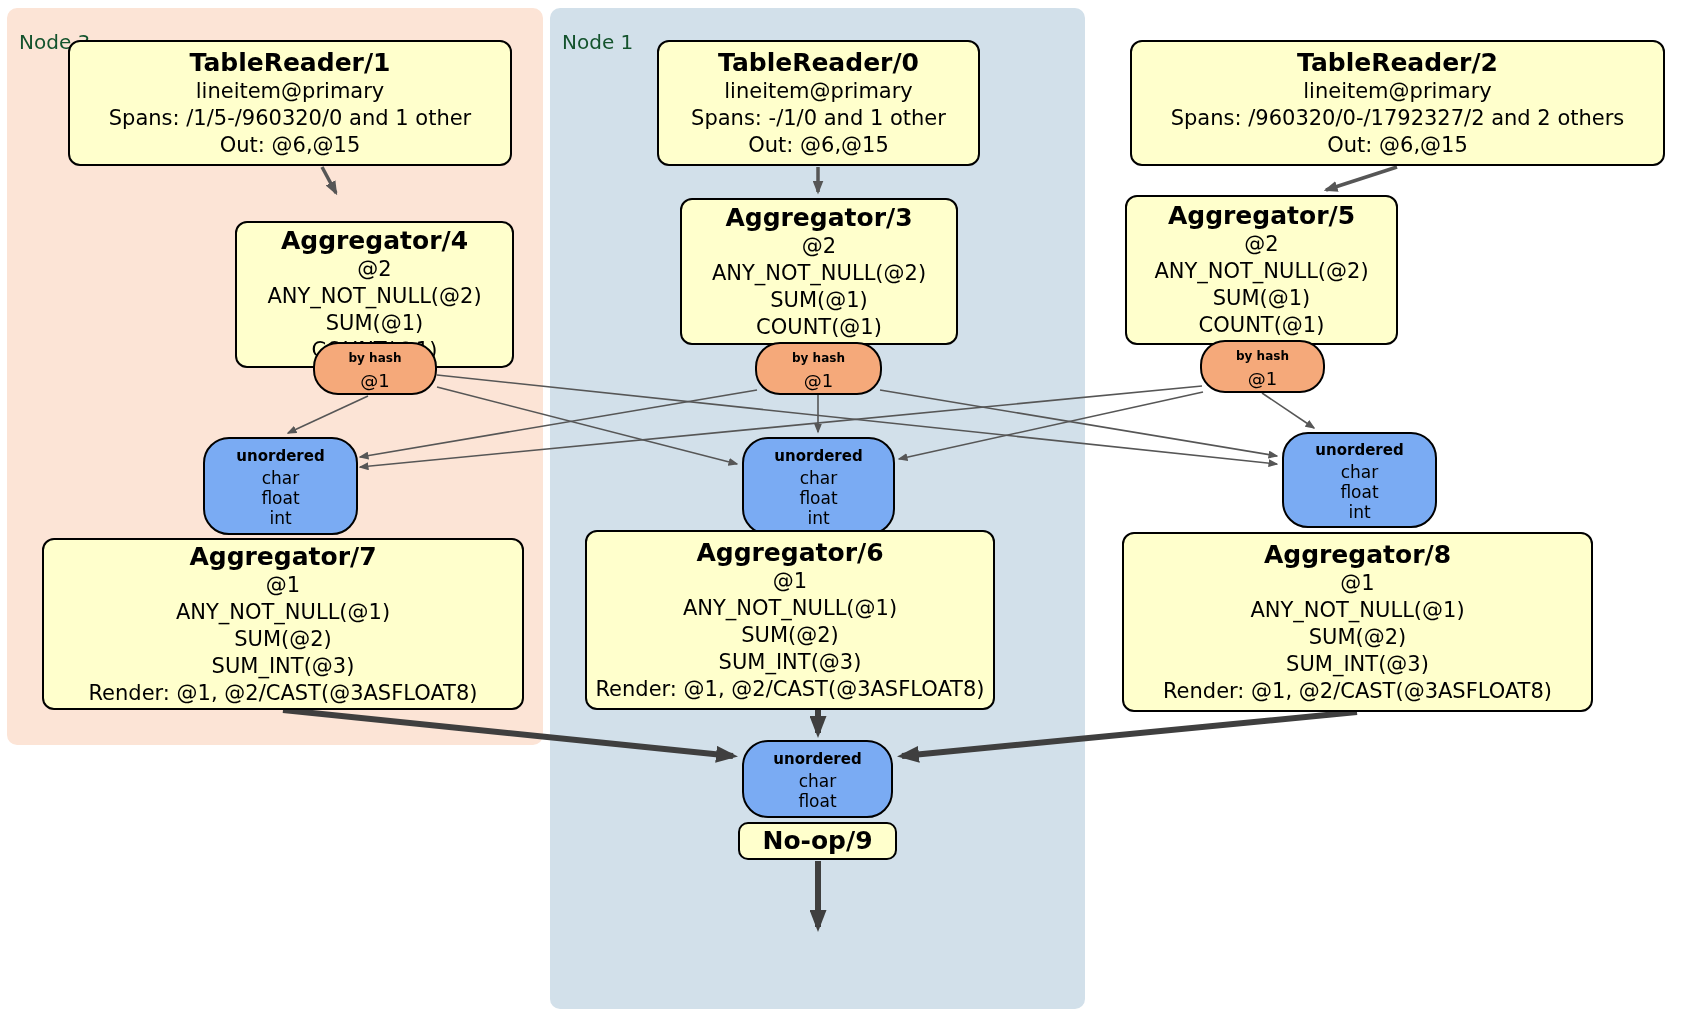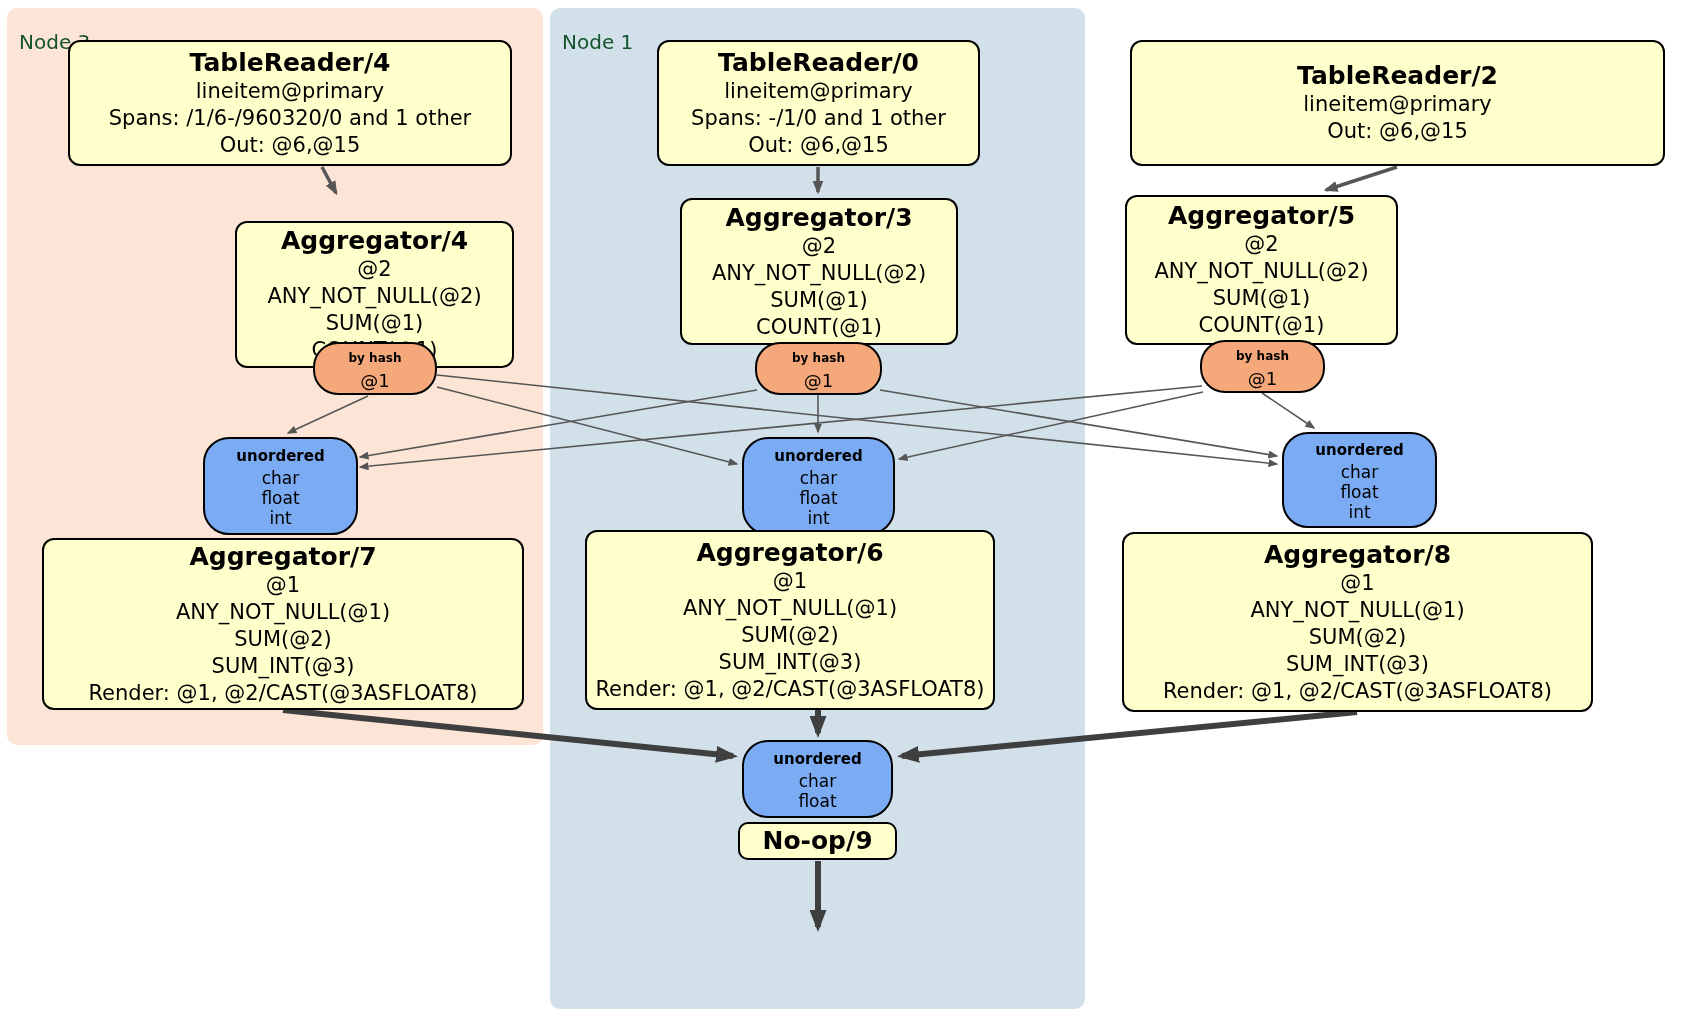--- a/index.html
+++ b/index.html
@@ -112,23 +112,23 @@
     <line class="edge-thin" x1="1203" y1="392" x2="899" y2="459" marker-end="url(#ah-thin)"></line>
 
     <line class="edge-thick" x1="283" y1="710" x2="733" y2="756" marker-end="url(#ah-thick)"></line>
     <line class="edge-thick" x1="818" y1="710" x2="818" y2="733" marker-end="url(#ah-thick)"></line>
     <line class="edge-thick" x1="1357" y1="712" x2="902" y2="756" marker-end="url(#ah-thick)"></line>
 
     <line class="edge-thick" x1="818" y1="861" x2="818" y2="927" marker-end="url(#ah-thick)"></line>
   </svg>
 
   <div class="box proc" style="left:68px; top:40px; width:444px; height:126px;">
-    <div class="box-title">TableReader/4</div>
+    <div class="box-title">TableReader/1</div>
     <div class="box-line">lineitem@primary</div>
-    <div class="box-line">Spans: /1/6-/960320/0 and 1 other</div>
+    <div class="box-line">Spans: /1/5-/960320/0 and 1 other</div>
     <div class="box-line">Out: @6,@15</div>
   </div>
 
   <div class="box proc" style="left:235px; top:198px; width:279px; height:147px;margin-top:23px;">
     <div class="box-title">Aggregator/4</div>
     <div class="box-line">@2</div>
     <div class="box-line">ANY_NOT_NULL(@2)</div>
     <div class="box-line">SUM(@1)</div>
     <div class="box-line">COUNT(@1)</div>
   </div>
@@ -197,20 +197,21 @@
   </div>
 
   <div class="box mini" style="left:738px; top:822px; width:159px; height:38px;">
     <div class="box-title">No-op/9</div>
   </div>
 
 
   <div class="box proc" style="left:1130px; top:40px; width:535px; height:126px;">
     <div class="box-title">TableReader/2</div>
     <div class="box-line">lineitem@primary</div>
+    <div class="box-line">Spans: /960320/0-/1792327/2 and 2 others</div>
     <div class="box-line">Out: @6,@15</div>
   </div>
 
   <div class="box proc" style="left:1125px; top:195px; width:273px; height:150px;">
     <div class="box-title">Aggregator/5</div>
     <div class="box-line">@2</div>
     <div class="box-line">ANY_NOT_NULL(@2)</div>
     <div class="box-line">SUM(@1)</div>
     <div class="box-line">COUNT(@1)</div>
   </div>

